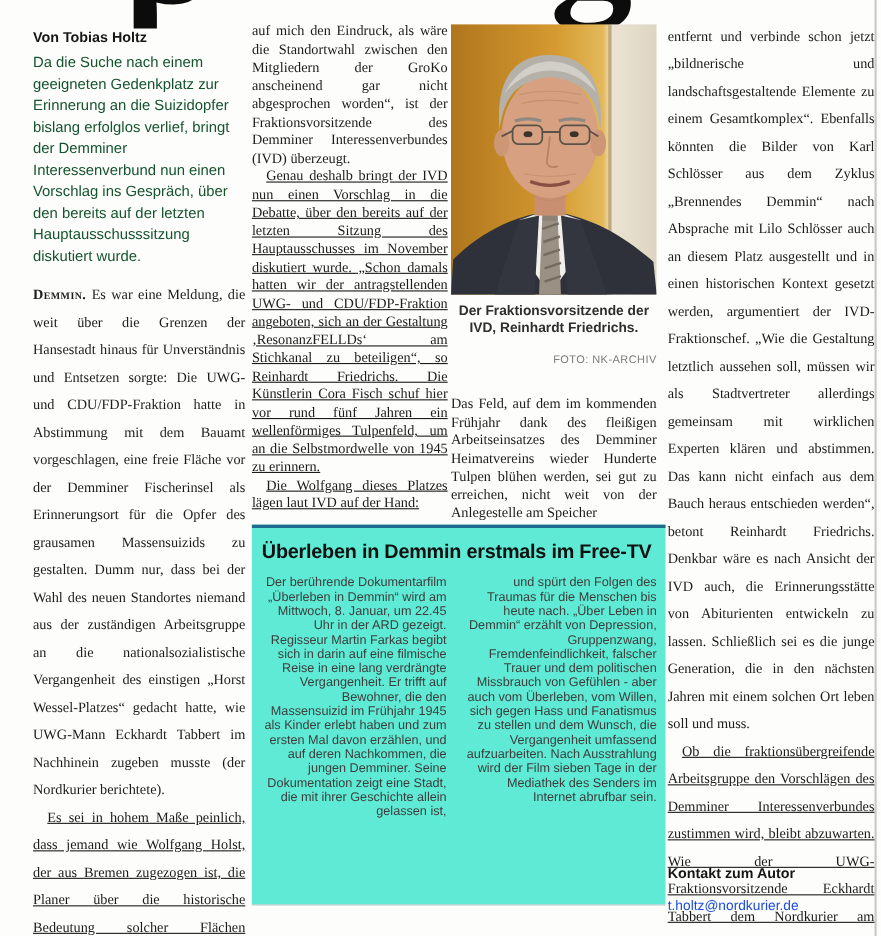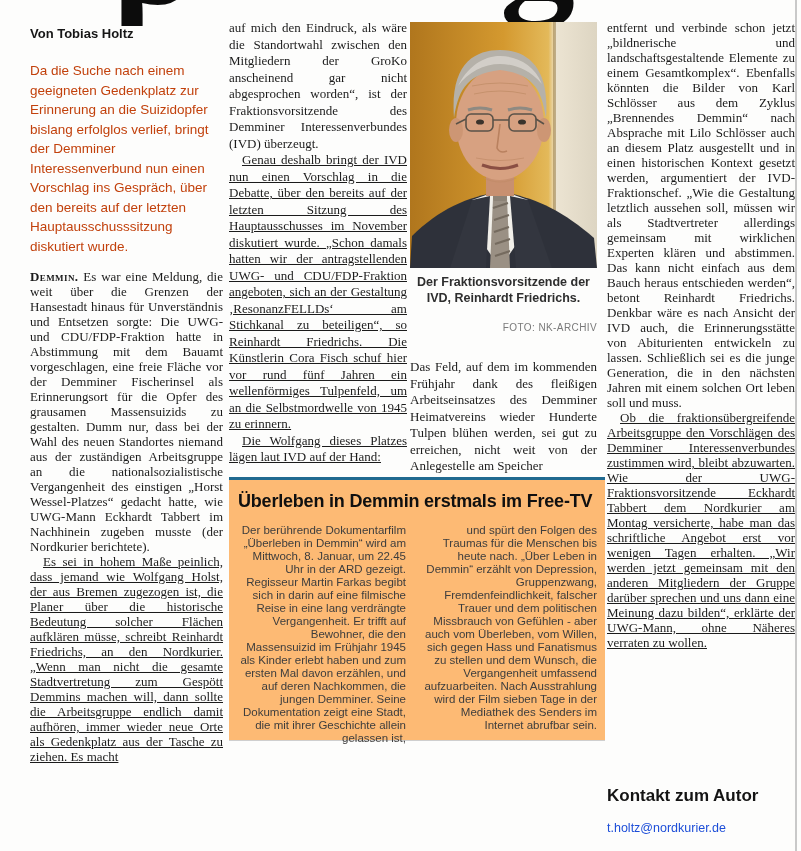--- a/index.html
+++ b/index.html
@@ -15,48 +15,48 @@
   .hl2 { left:500px; top:-130px; }
 
   .rule-right { position:absolute; left:795px; top:0; width:2px; height:851px; background:#c9c9c9; }
 
   .col { position:absolute; }
   .col1 { left:30px;  top:26px; width:193px; }
   .col2 { left:229px; top:20px; width:178px; }
   .col3 { left:410px; top:22px; width:187px; }
   .col4 { left:607px; top:20px; width:188px; }
 
-  .byline { font-family:"Liberation Sans", sans-serif; font-weight:bold; font-size:13px; color:#161616; margin-bottom:20px; }
-  .lead   { font-family:"Liberation Sans", sans-serif; font-size:13.5px; line-height:19.5px; color:#c2410c; margin-bottom:13px; }
+  .byline { font-family:"Liberation Sans", sans-serif; font-weight:bold; font-size:13px; color:#161616; margin-bottom:6px; }
+  .lead   { font-family:"Liberation Sans", sans-serif; font-size:13.5px; line-height:19.5px; color:#14532d; margin-bottom:13px; }
 
-  .serif  { font-size:13px; line-height:15px; text-align:justify; color:#1b1b1b; }
+  .serif  { font-size:13px; line-height:25px; text-align:justify; color:#1b1b1b; }
   .serif.tight { line-height:16.5px; }
   .indent { text-indent:13px;text-decoration:underline; }
   .loc    { font-weight:bold; font-variant:small-caps; letter-spacing:.4px; }
 
   .photo-frame { width:187px; height:246px; display:block; }
   .caption { font-family:"Liberation Sans", sans-serif; font-size:12.5px; font-weight:700; line-height:16px; color:#2e2e2e; margin-top:6px;text-align:center; }
   .credit  { font-family:"Liberation Sans", sans-serif; font-size:10px; color:#7a7a7a; text-align:right; letter-spacing:.4px; margin-top:16px; }
   .col3 .serif { margin-top:26px; }
 
   .infobox {
-    position:absolute; left:229px; top:477px; width:376px; height:264px;
-    background:#fdba74; border-top:3px solid #20698f; border-bottom:1px solid #cfcfcf;
+    position:absolute; left:229px; top:477px; width:376px; height:346px;
+    background:#5eead4; border-top:3px solid #20698f; border-bottom:1px solid #cfcfcf;
   }
   .infobox-title {
     font-family:"Liberation Sans", sans-serif; font-weight:bold; font-size:18px;
     color:#101010; letter-spacing:-.2px; padding:11px 6px 0 9px;
   }
   .infobox-cols { display:flex; gap:14px; padding:12px 6px 0 9px; }
   .infobox-col { font-family:"Liberation Sans", sans-serif; font-size:11.5px; line-height:13px; color:#3d3d3d;text-align:right; }
   .infobox-col.left  { width:168px; }
   .infobox-col.right { width:177px; }
 
   .contact { position:absolute; left:607px; top:786px; width:188px; font-family:"Liberation Sans", sans-serif; }
-  .contact-label { font-weight:bold; font-size:17px; color:#141414; }
+  .contact-label { font-weight:bold; font-size:13px; color:#141414; }
   .contact-email { font-size:12.5px; color:#1d4ed8; margin-top:15px; }
 </style>
 </head>
 <body>
 
 <div class="page">
 
   <div class="headline-clip">
     <span class="hl hl1">p</span>
     <span class="hl hl2">g</span>

